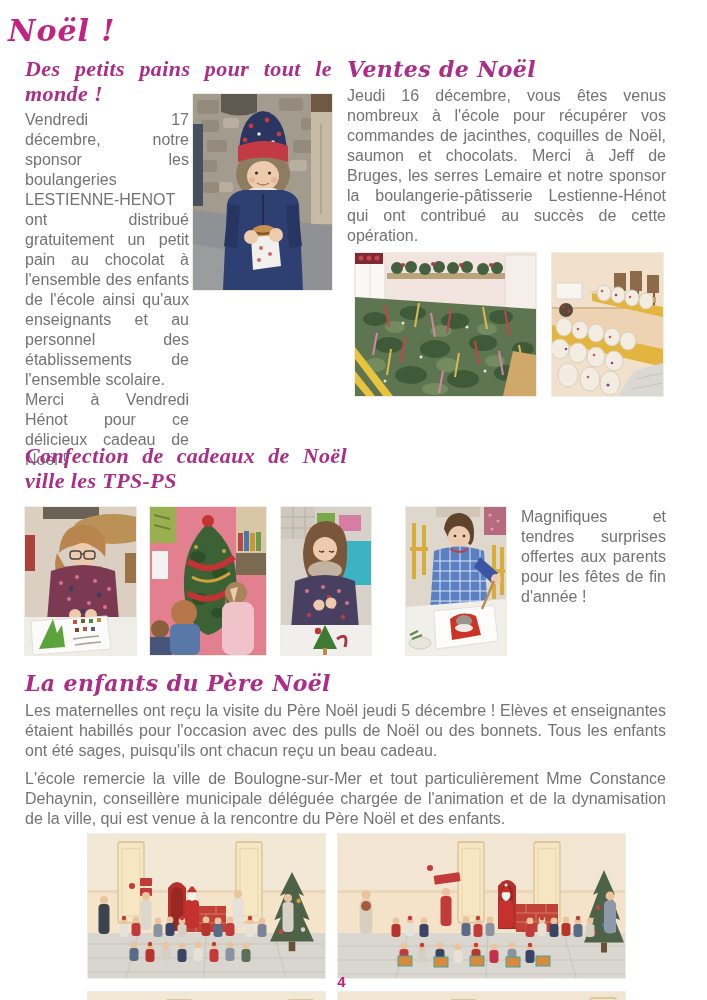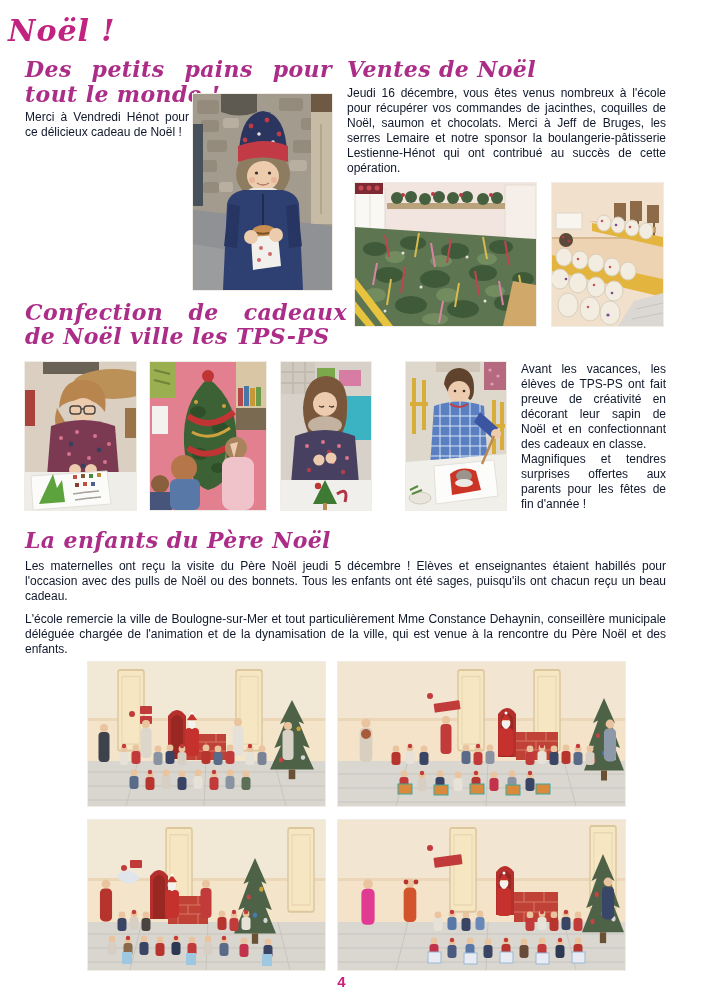--- a/index.html
+++ b/index.html
@@ -8,22 +8,22 @@
     font-family:"Liberation Sans",sans-serif;color:#7c7d80;
   }
   .script{
     font-family:"DejaVu Serif",serif;font-style:italic;font-weight:700;
     color:#ab2d88;letter-spacing:.4px;
   }
   .page-title{
     font-size:30px;line-height:1.1;color:#c02480;margin:14px 0 0 8px;letter-spacing:1px;
   }
   .h2{font-size:22px;line-height:1.12;margin:0;}
-  .just{text-align:justify;}
-  .body-text{font-size:12px;line-height:1.25;text-align:justify;color:#0f172a;margin:0;}
+  .just{text-align:justify;font-family:Liberation Serif, serif;}
+  .body-text{font-size:16px;line-height:1.25;text-align:justify;color:#737373;margin:0;}
   .cols{display:flex;margin:10px 17px 0 25px;gap:15px;}
   .col-left{width:307px;flex:none;}
   .col-right{flex:1;min-width:0;}
   .pp-article{position:relative;min-height:200px;margin-top:4px;}
   .pp-text{width:164px;}
   .pp-photo{position:absolute;top:-16px;right:0;width:139px;height:196px;}
   .vn-body{margin-top:4px;}
   .ventes-photos{display:flex;gap:16px;margin-top:7px;padding-left:8px;}
   .vn-photo1{width:181px;height:143px;flex:none;}
   .vn-photo2{width:111px;height:143px;flex:none;}
@@ -97,20 +97,21 @@
 <div class="page">
 
   <h1 class="script page-title">Noël !</h1>
 
   <div class="cols">
 
     <section class="col-left">
       <h2 class="script h2 just">Des petits pains pour tout le monde !</h2>
       <div class="pp-article">
         <div class="pp-text">
+          <p class="body-text">Vendredi 17 décembre, notre sponsor les boulangeries LESTIENNE-HENOT ont distribué gratuitement un petit pain au chocolat à l'ensemble des enfants de l'école ainsi qu'aux enseignants et au personnel des établissements de l'ensemble scolaire.</p>
           <p class="body-text">Merci à Vendredi Hénot pour ce délicieux cadeau de Noël !</p>
         </div>
         <div class="pp-photo photo">
           <svg width="139" height="196" viewBox="0 0 139 196" preserveAspectRatio="none">
             <rect width="139" height="196" fill="#a39b8e"></rect>
             <g fill="#948b7d">
               <rect x="4" y="6" width="22" height="14" rx="3"></rect>
                 <rect x="86" y="4" width="24" height="13" rx="3"></rect>
               <rect x="8" y="26" width="18" height="12" rx="3"></rect>
                 <rect x="108" y="24" width="20" height="12" rx="3"></rect>
@@ -498,21 +499,20 @@
           <ellipse cx="58" cy="121" rx="9" ry="4" fill="#eceae4"></ellipse>
           <ellipse cx="14" cy="136" rx="11" ry="6" fill="#e9e5dc" stroke="#cfc9bd"></ellipse>
           <g stroke="#5a8a40" stroke-width="2">
               <line x1="4" y1="128" x2="12" y2="124"></line>
               <line x1="6" y1="132" x2="16" y2="128"></line>
             </g>
           <line x1="88" y1="74" x2="76" y2="102" stroke="#b98a54" stroke-width="2.4"></line>
         </svg>
       </div>
       <div class="conf-text">
-        <p class="body-text">Avant les vacances, les élèves de TPS-PS ont fait preuve de créativité en décorant leur sapin de Noël et en confectionnant des cadeaux en classe.</p>
         <p class="body-text">Magnifiques et tendres surprises offertes aux parents pour les fêtes de fin d'année !</p>
       </div>
     </div>
   </section>
 
   <section class="visite">
     <h2 class="script h2">La enfants du Père Noël</h2>
     <p class="body-text vs-p1">Les maternelles ont reçu la visite du Père Noël jeudi 5 décembre ! Elèves et enseignantes étaient habillés pour l'occasion avec des pulls de Noël ou des bonnets. Tous les enfants ont été sages, puisqu'ils ont chacun reçu un beau cadeau.</p>
     <p class="body-text vs-p2">L'école remercie la ville de Boulogne-sur-Mer et tout particulièrement Mme Constance Dehaynin, conseillère municipale déléguée chargée de l'animation et de la dynamisation de la ville, qui est venue à la rencontre du Père Noël et des enfants.</p>
 

